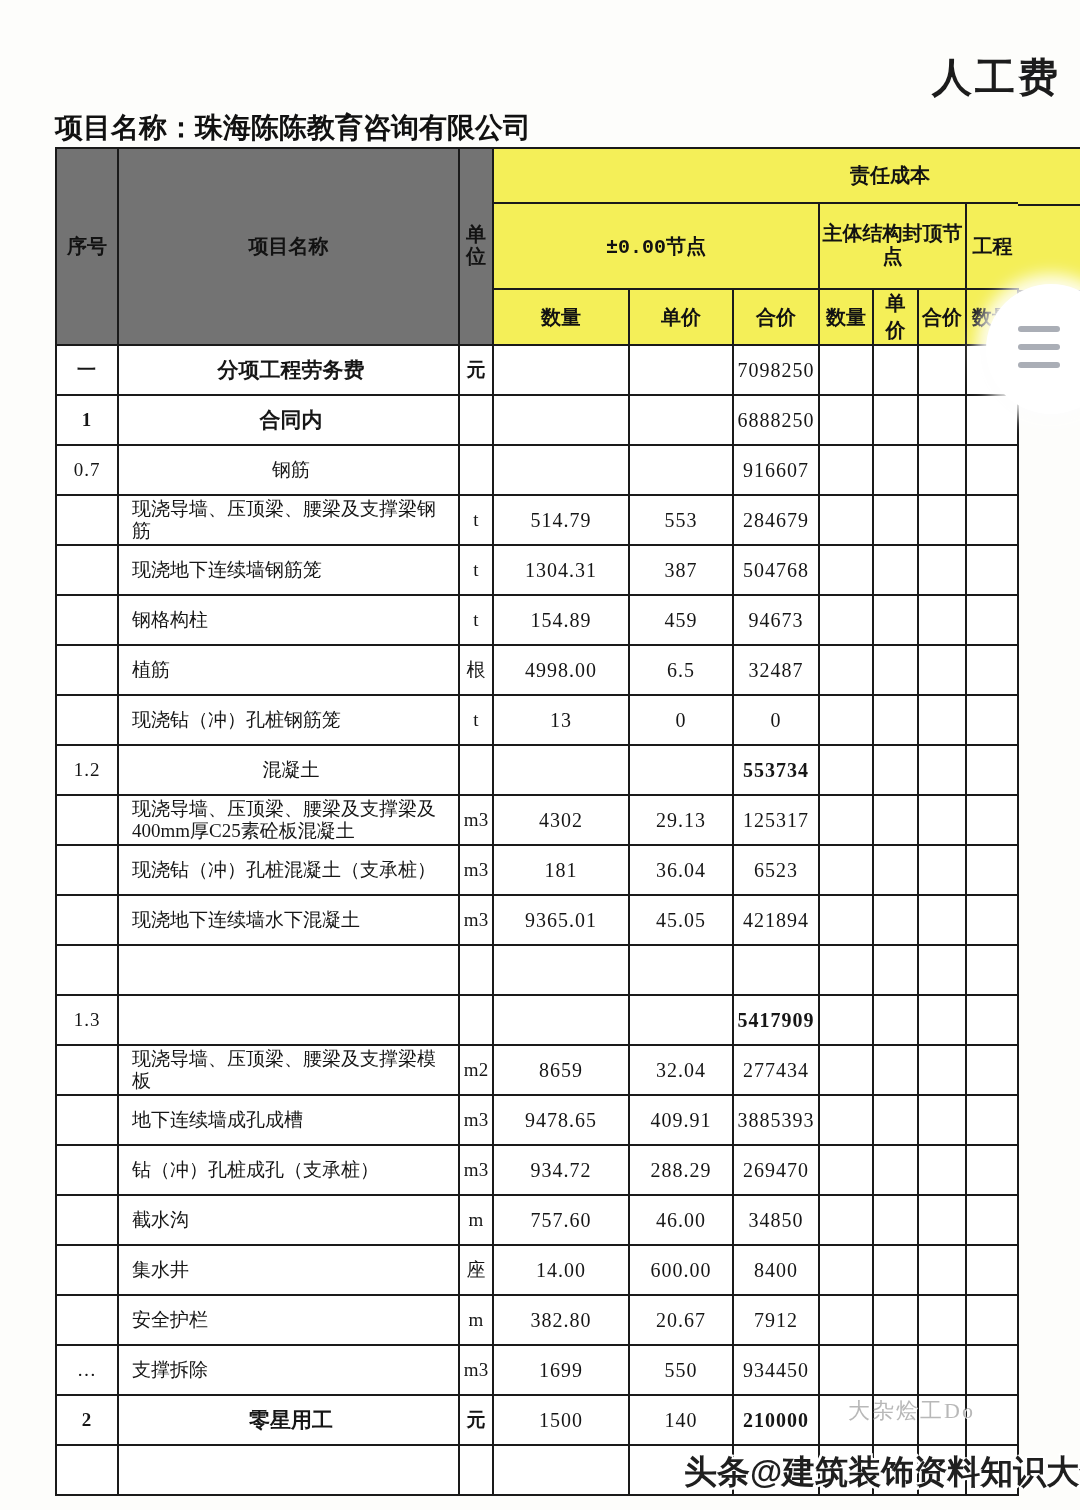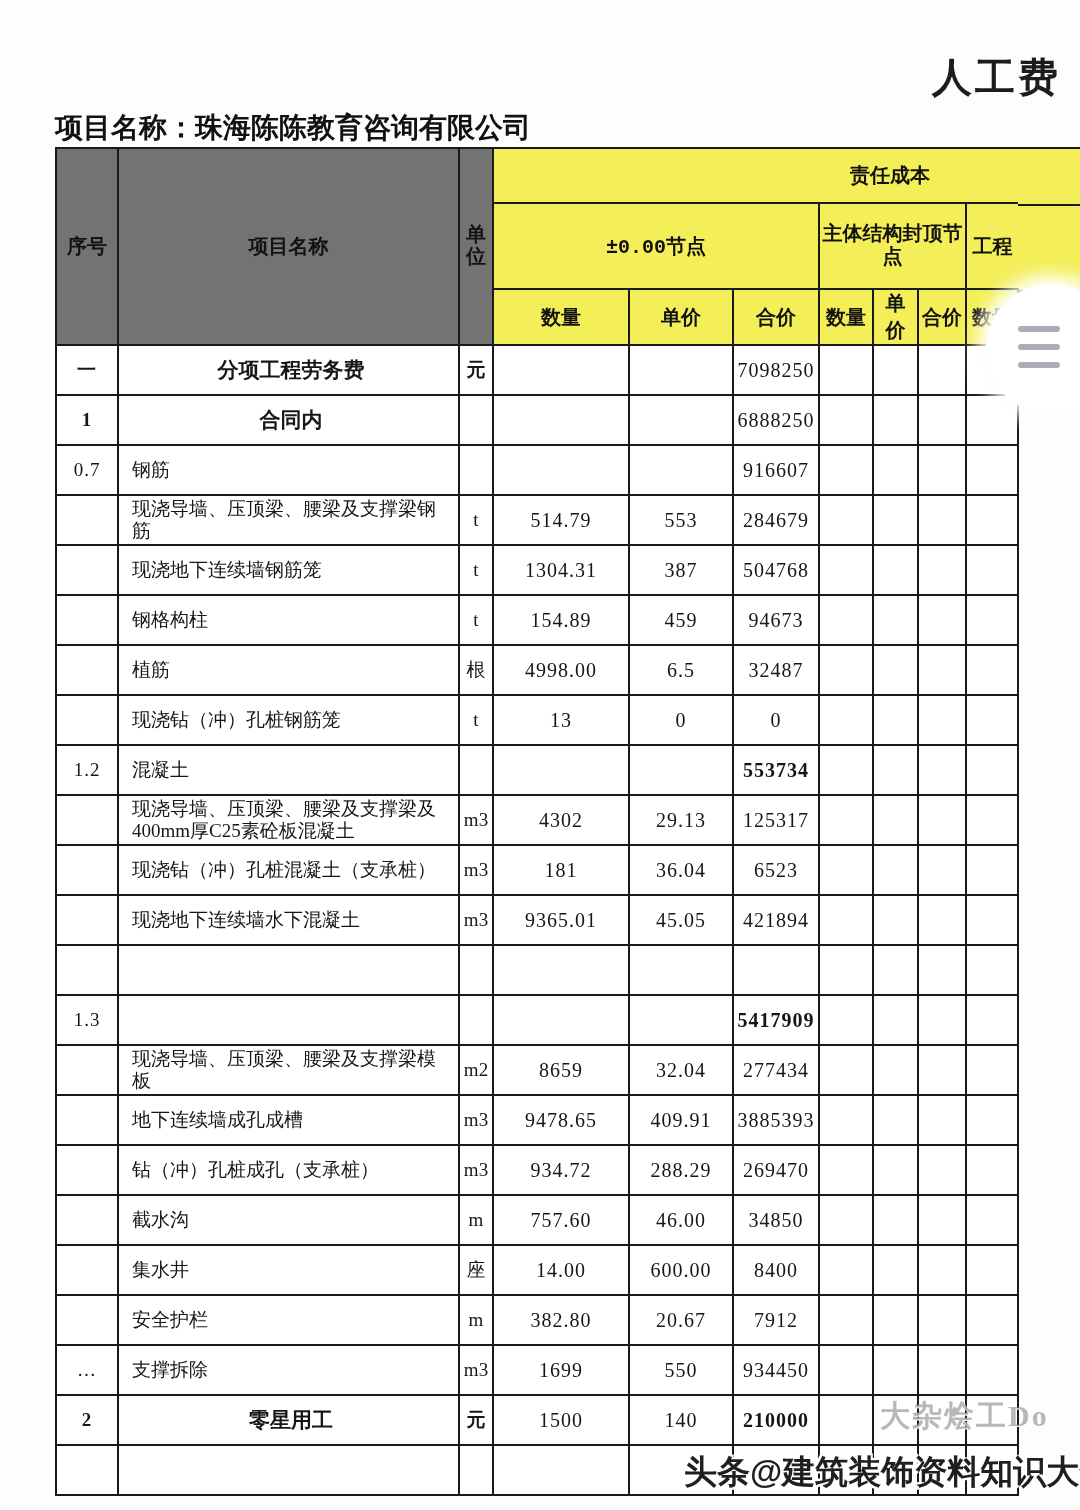--- a/index.html
+++ b/index.html
@@ -59,41 +59,41 @@
     text-align: left; padding: 2px 8px 2px 13px;
     font-size: 19px; line-height: 1.15; letter-spacing: 0;
   }
   .cost td.c-sn   { font-size: 19px; }
   .cost td.c-unit { font-size: 19px; letter-spacing: 0; }
   tr.section td.c-name {
     font-family: "Liberation Sans", "DejaVu Sans", sans-serif;
     font-weight: 700; text-align: center; font-size: 21px;
   }
   tr.section td.c-unit, tr.section td.c-sn { font-weight: 700; }
-  tr.center-name td.c-name { text-align: left; }
+  tr.center-name td.c-name { text-align: center; }
   td.strong { font-weight: 700; }
   
   .menu-fab {
     position: absolute; left: 986px; top: 284px; width: 130px; height: 130px;
     background: #ffffff; border-radius: 50%;
     box-shadow: 0 0 16px 10px rgba(255,255,255,0.9), 0 3px 12px rgba(0,0,0,0.05);
     z-index: 30; cursor: pointer;
   }
   .menu-fab .bars { position: absolute; left: 32px; top: 42px; }
   .menu-fab .bar {
     display: block; width: 42px; height: 6px; border-radius: 3px;
     background: #aaaeb6; margin-bottom: 12px;
   }
   
   .faint-watermark {
     position: absolute; left: 848px; top: 1396px;
-    font-size: 30px; font-weight: 700; letter-spacing: 2px;
+    font-size: 22px; font-weight: 400; letter-spacing: 2px;
     color: rgba(125,125,125,0.55);
     text-shadow: 1px 1px 0 rgba(255,255,255,0.9);
-    white-space: nowrap; z-index: 40; margin-left: 32px;
+    white-space: nowrap; z-index: 40;
   }
   .source-watermark {
     position: absolute; left: 684px; top: 1450px;
     font-family: "Liberation Sans", "DejaVu Sans", sans-serif;
     font-size: 33px; font-weight: 700; letter-spacing: 0px;
     color: #1f1f1f; white-space: nowrap; z-index: 50;
     text-shadow: -2px -2px 0 #fff, 2px -2px 0 #fff, -2px 2px 0 #fff, 2px 2px 0 #fff;
   }
 </style>
 </head>

